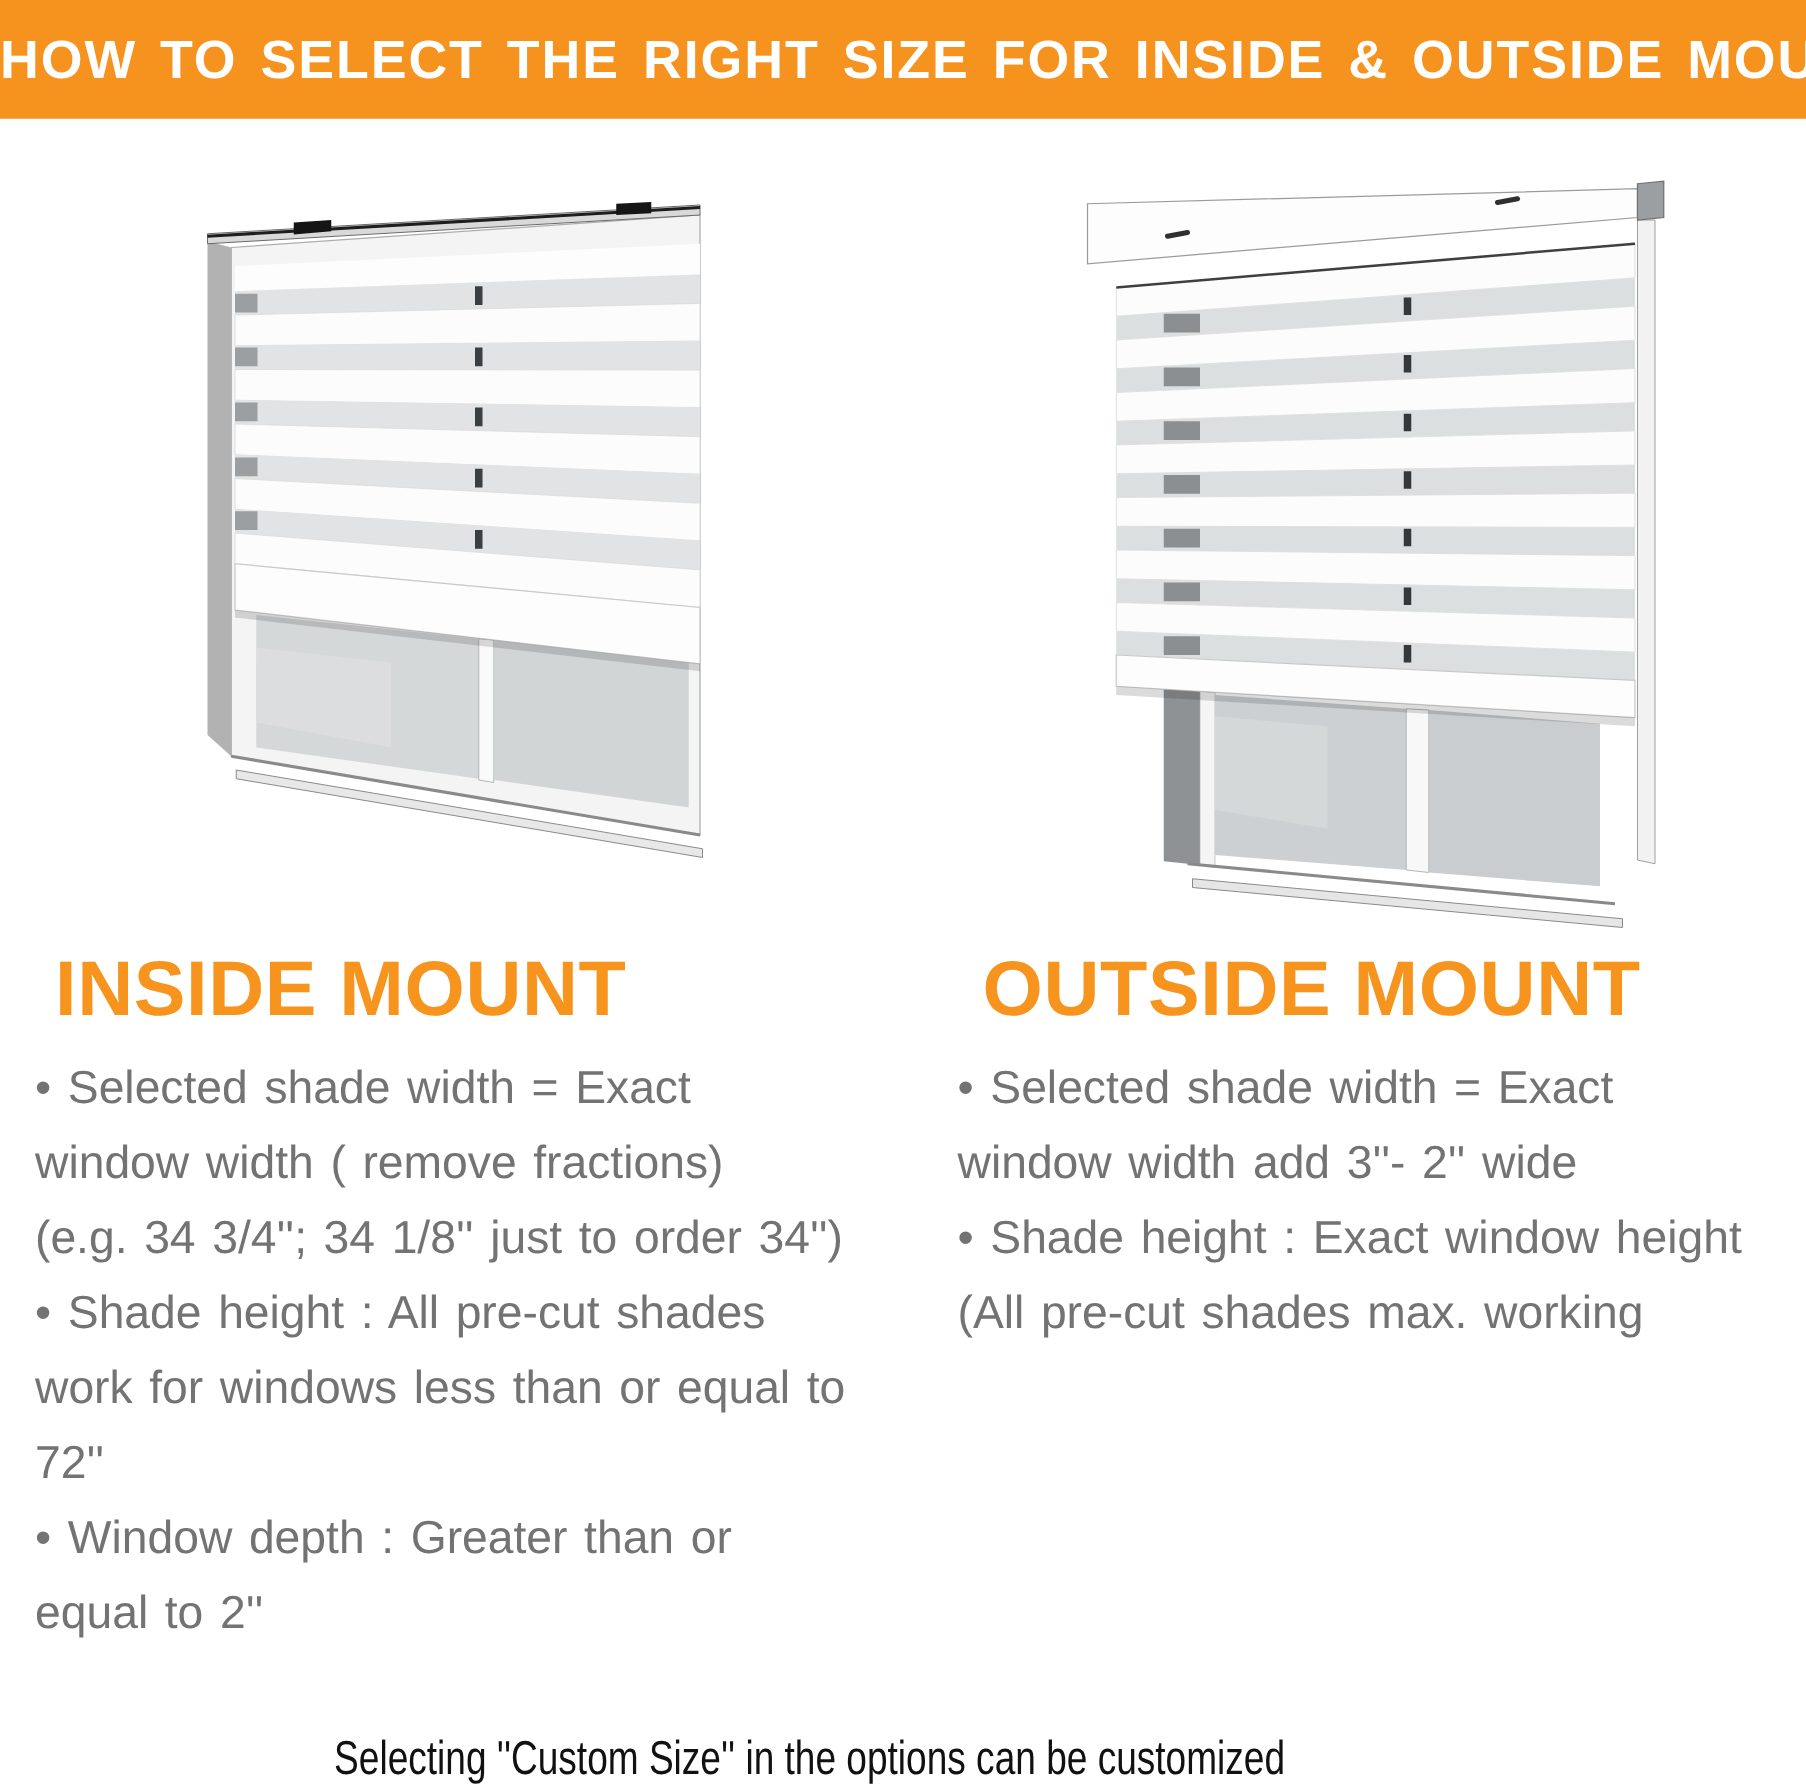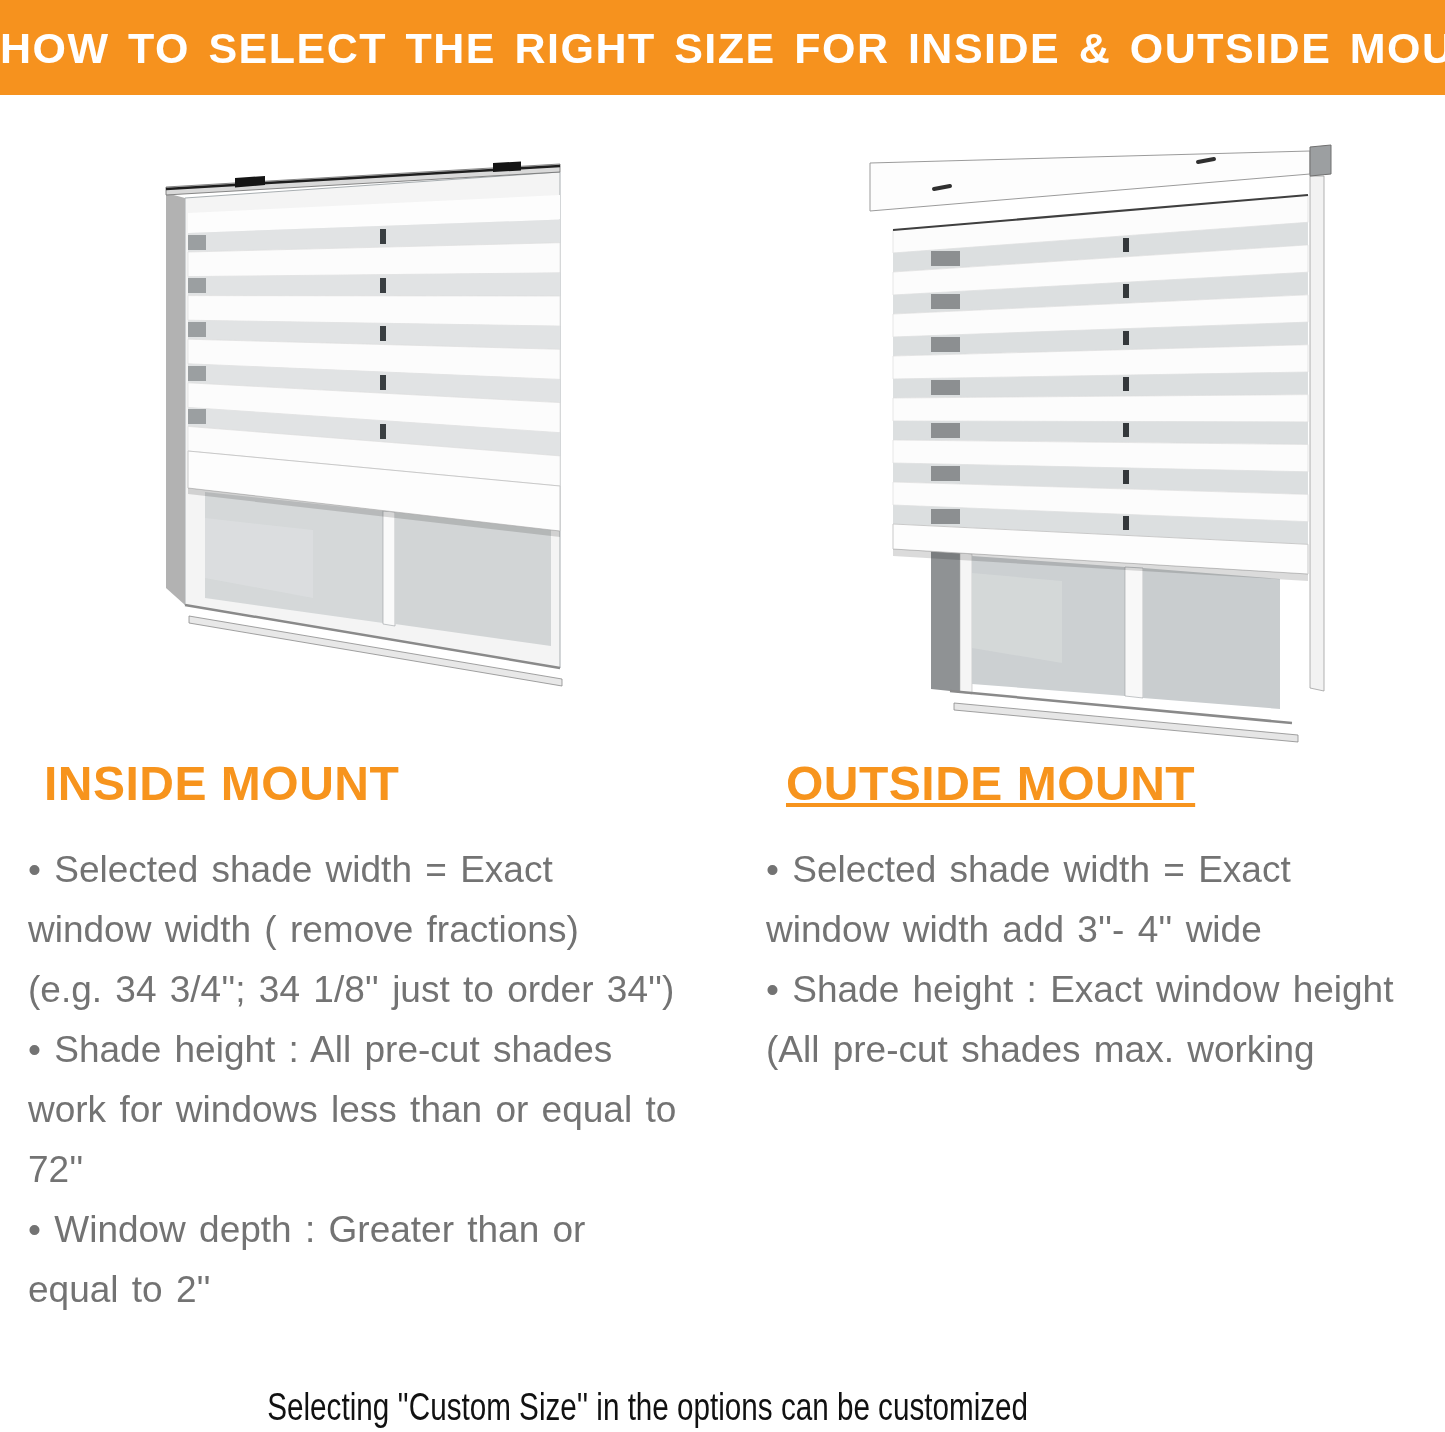--- a/index.html
+++ b/index.html
@@ -13,25 +13,25 @@
   }
   .banner-title{
     position:absolute;left:0;top:0;width:100%;height:95px;line-height:97px;
     text-align:center;color:#ffffff;font-weight:bold;font-size:43px;
     letter-spacing:1.5px;word-spacing:5px;white-space:nowrap;
   }
   .figure{position:absolute;}
   .fig-inside{left:163px;top:158px;width:400px;height:552px;}
   .fig-outside{left:862px;top:143px;width:470px;height:600px;}
   .mount-heading{
-    position:absolute;color:#F7941D;font-weight:bold;font-size:48px;
+    position:absolute;color:#F7941D;font-weight:bold;font-size:62px;
     letter-spacing:0.5px;white-space:nowrap;
   }
   .h-inside{left:44px;top:756px;}
-  .h-outside{left:786px;top:756px;text-decoration:underline;}
+  .h-outside{left:786px;top:756px;}
   .spec-col{position:absolute;color:#737373;font-size:37px;line-height:60px;
     word-spacing:3px;white-space:nowrap;}
   .col-left{left:28px;top:840px;}
   .col-right{left:766px;top:840px;}
   .footer-note-wrap{
     position:absolute;left:0;top:1386px;width:1296px;text-align:center;
   }
   .footer-note{
     display:inline-block;color:#111111;font-size:38px;white-space:nowrap;
     transform:scaleX(0.78);transform-origin:center;
@@ -178,21 +178,21 @@
     <div>(e.g. 34 3/4''; 34 1/8'' just to order 34'')</div>
     <div>• Shade height : All pre-cut shades</div>
     <div>work for windows less than or equal to</div>
     <div>72''</div>
     <div>• Window depth : Greater than or</div>
     <div>equal to 2''</div>
   </div>
 
   <div class="spec-col col-right">
     <div>• Selected shade width = Exact</div>
-    <div>window width add 3''- 4'' wide</div>
+    <div>window width add 3''- 2'' wide</div>
     <div>• Shade height : Exact window height</div>
     <div>(All pre-cut shades max. working</div>
   </div>
 
   <div class="footer-note-wrap">
     <span class="footer-note">Selecting ''Custom Size'' in the options can be customized</span>
   </div>
 
 </div>
 

